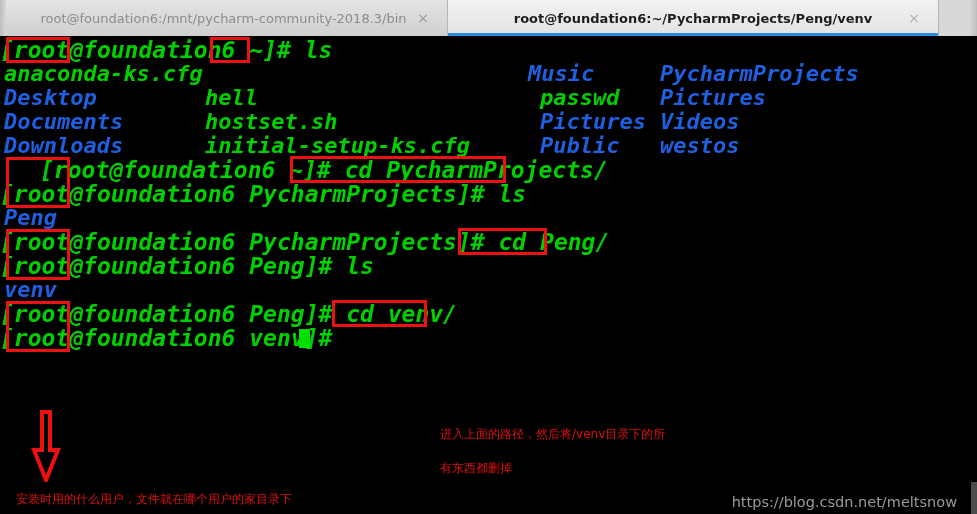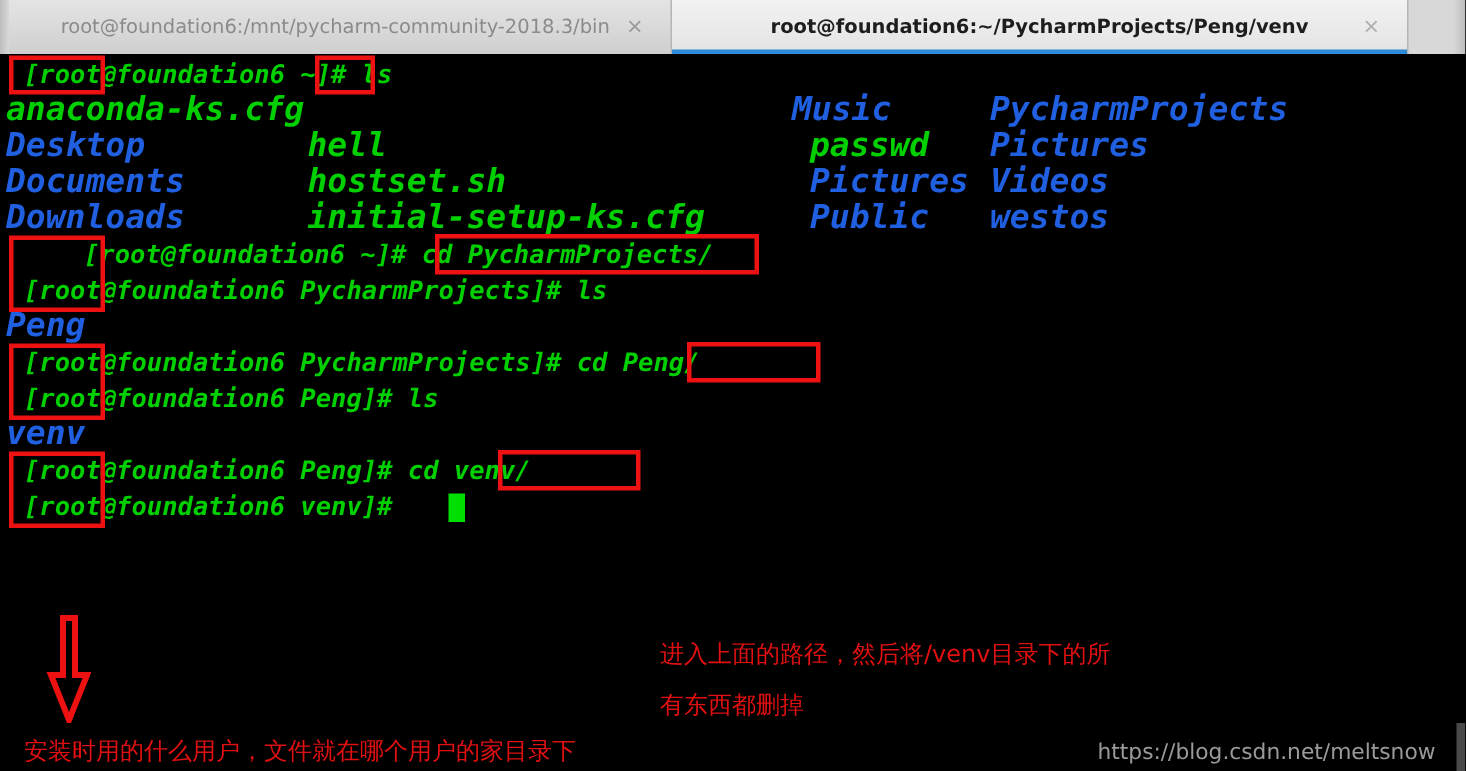--- a/index.html
+++ b/index.html
@@ -83,26 +83,26 @@
 
   
   #term {
     position: absolute;
     left: 0; top: 36px;
     width: 977px; height: 478px;
     background: #000000;
   }
   .line {
     position: absolute;
-    left: 16px;
+    left: 0;
     height: 24px;
     line-height: 24px;
     white-space: pre;
     font-family: "DejaVu Sans Mono", monospace;
-    font-size: 17px;
+    font-size: 23px;
     font-weight: bold;
     font-style: italic;
     letter-spacing: 0px;
   }
   .cell {
     position: absolute;
     height: 24px;
     line-height: 24px;
     white-space: pre;
     font-family: "DejaVu Sans Mono", monospace;
@@ -128,21 +128,21 @@
   }
 
   
   #arrow { position: absolute; left: 24px; top: 374px; }
 
   
   .note {
     position: absolute;
     color: #e01010;
     font-family: "DejaVu Sans", sans-serif;
-    font-size: 16px;
+    font-size: 12px;
     white-space: pre;
   }
 
   
   #watermark {
     position: absolute;
     right: 20px;
     bottom: 4px;
     color: #9a9a9a;
     font-family: "DejaVu Sans", sans-serif;

